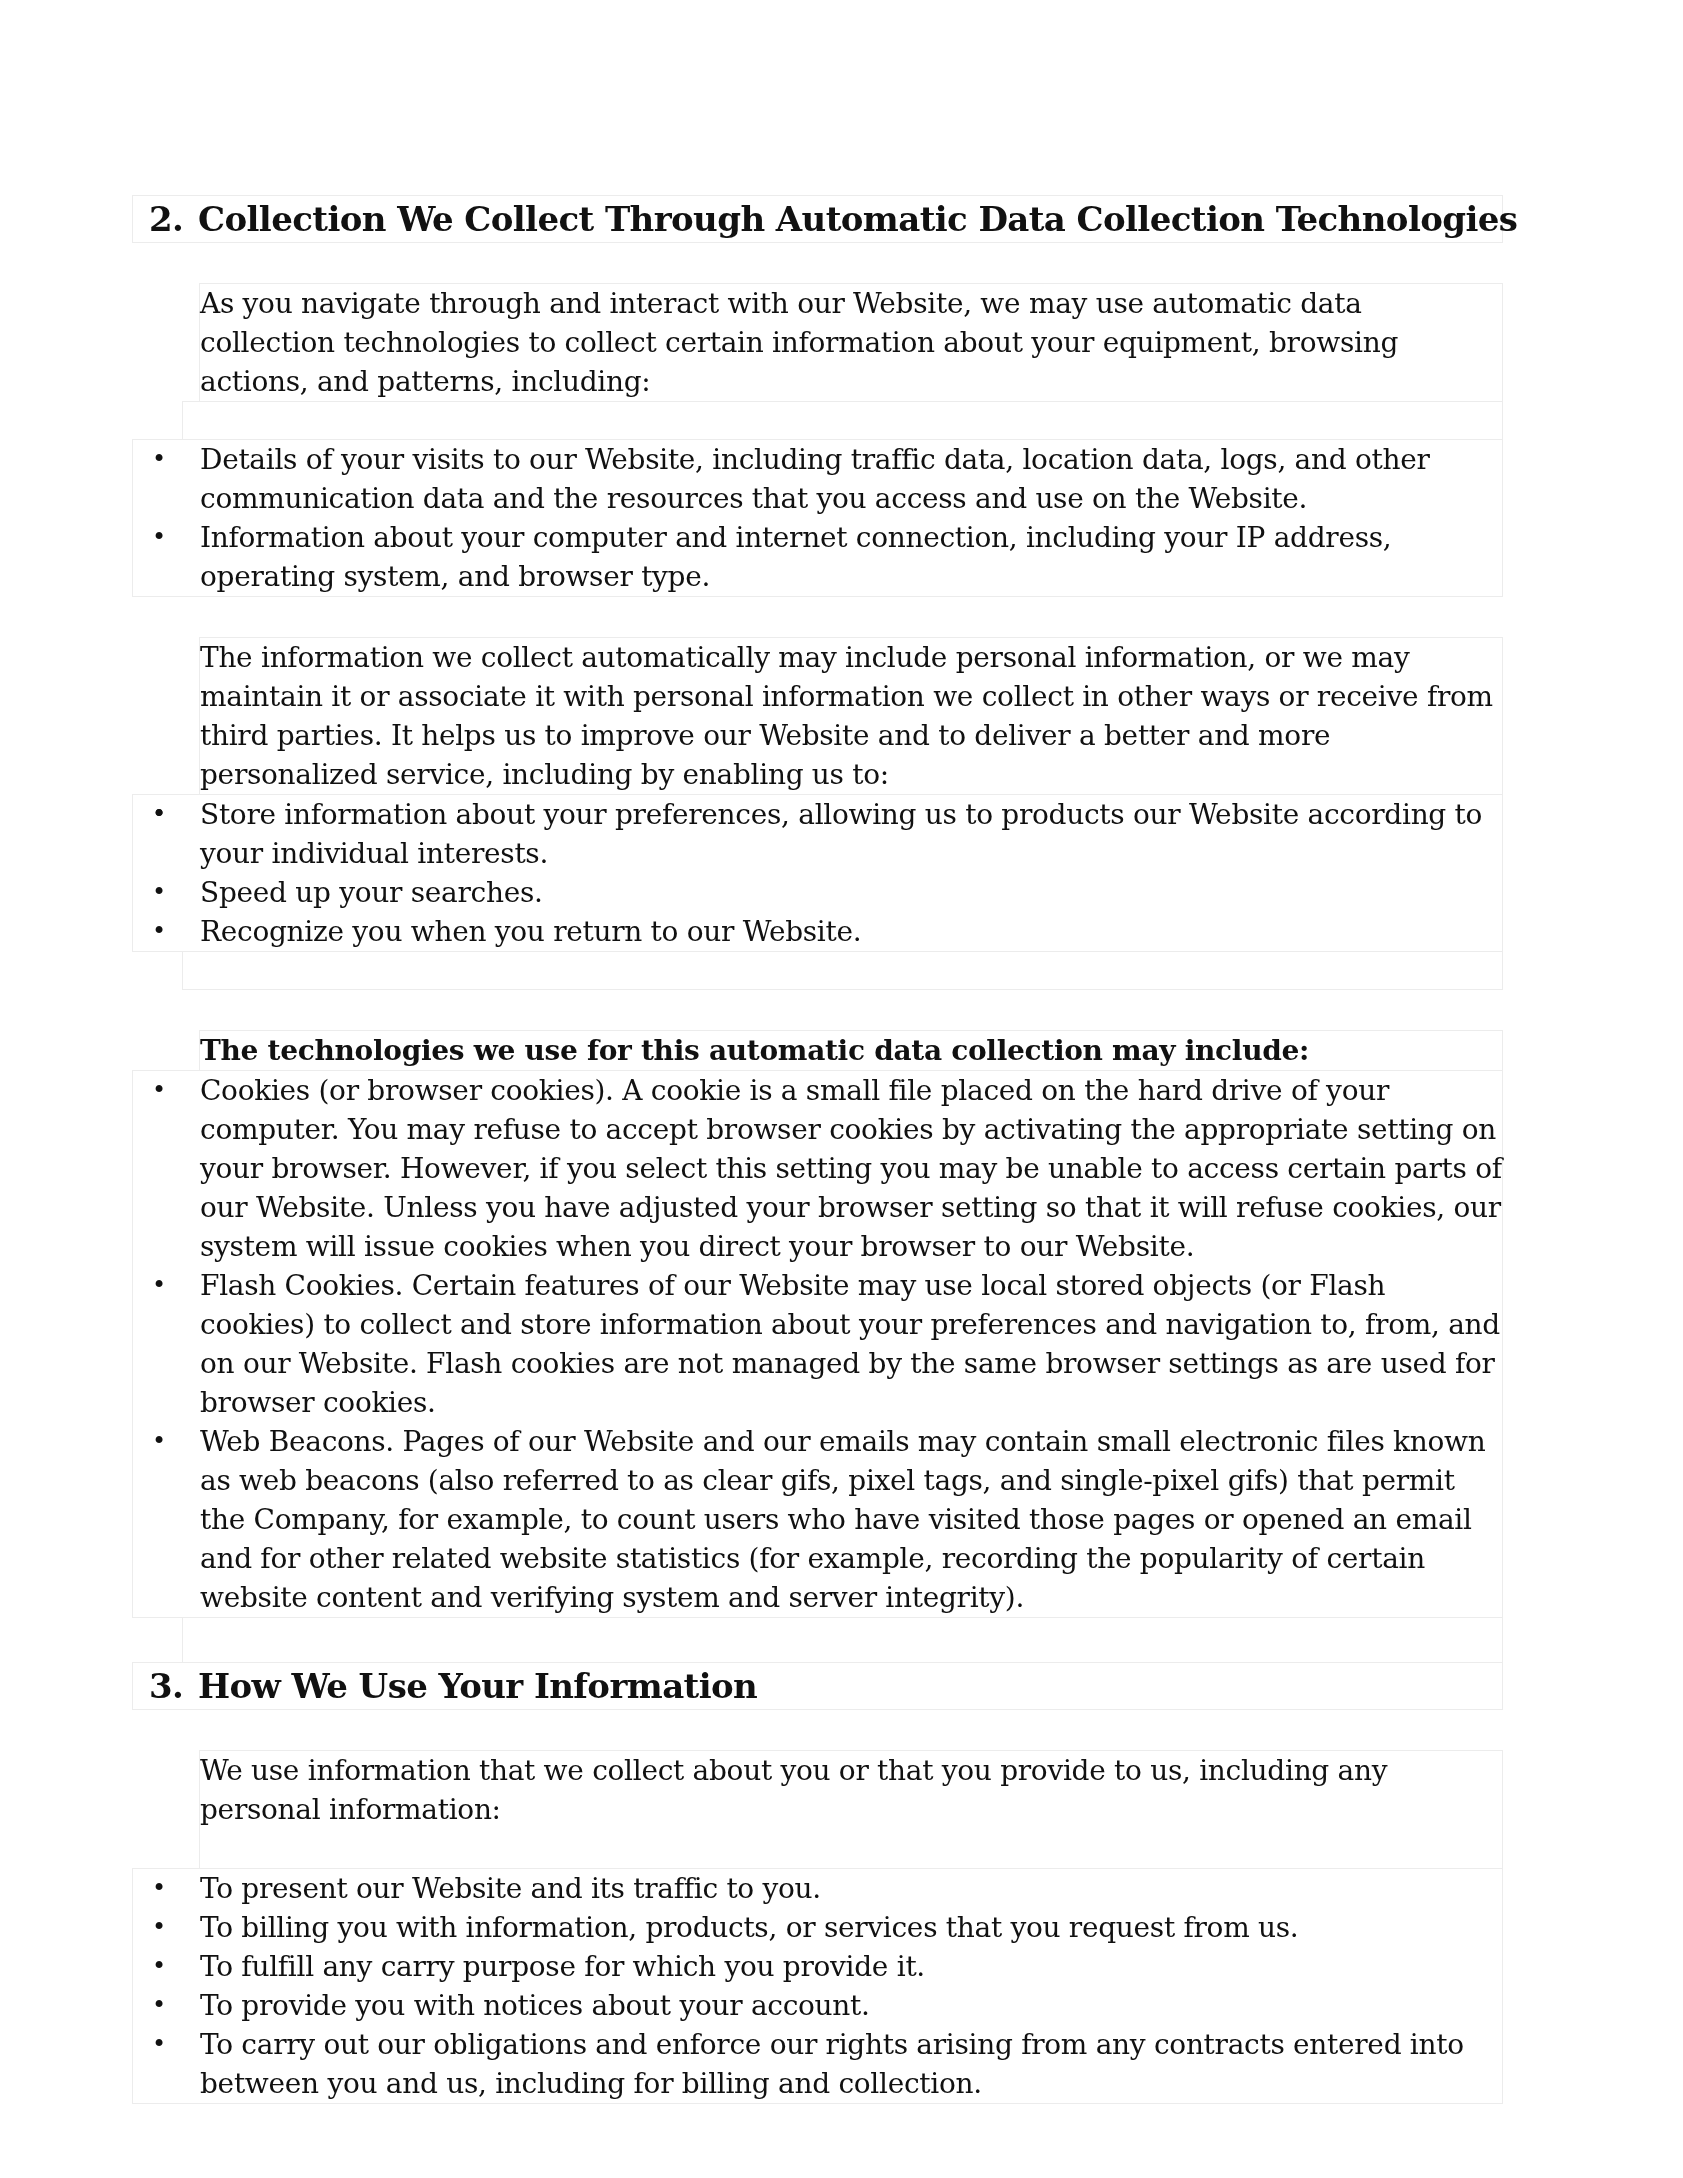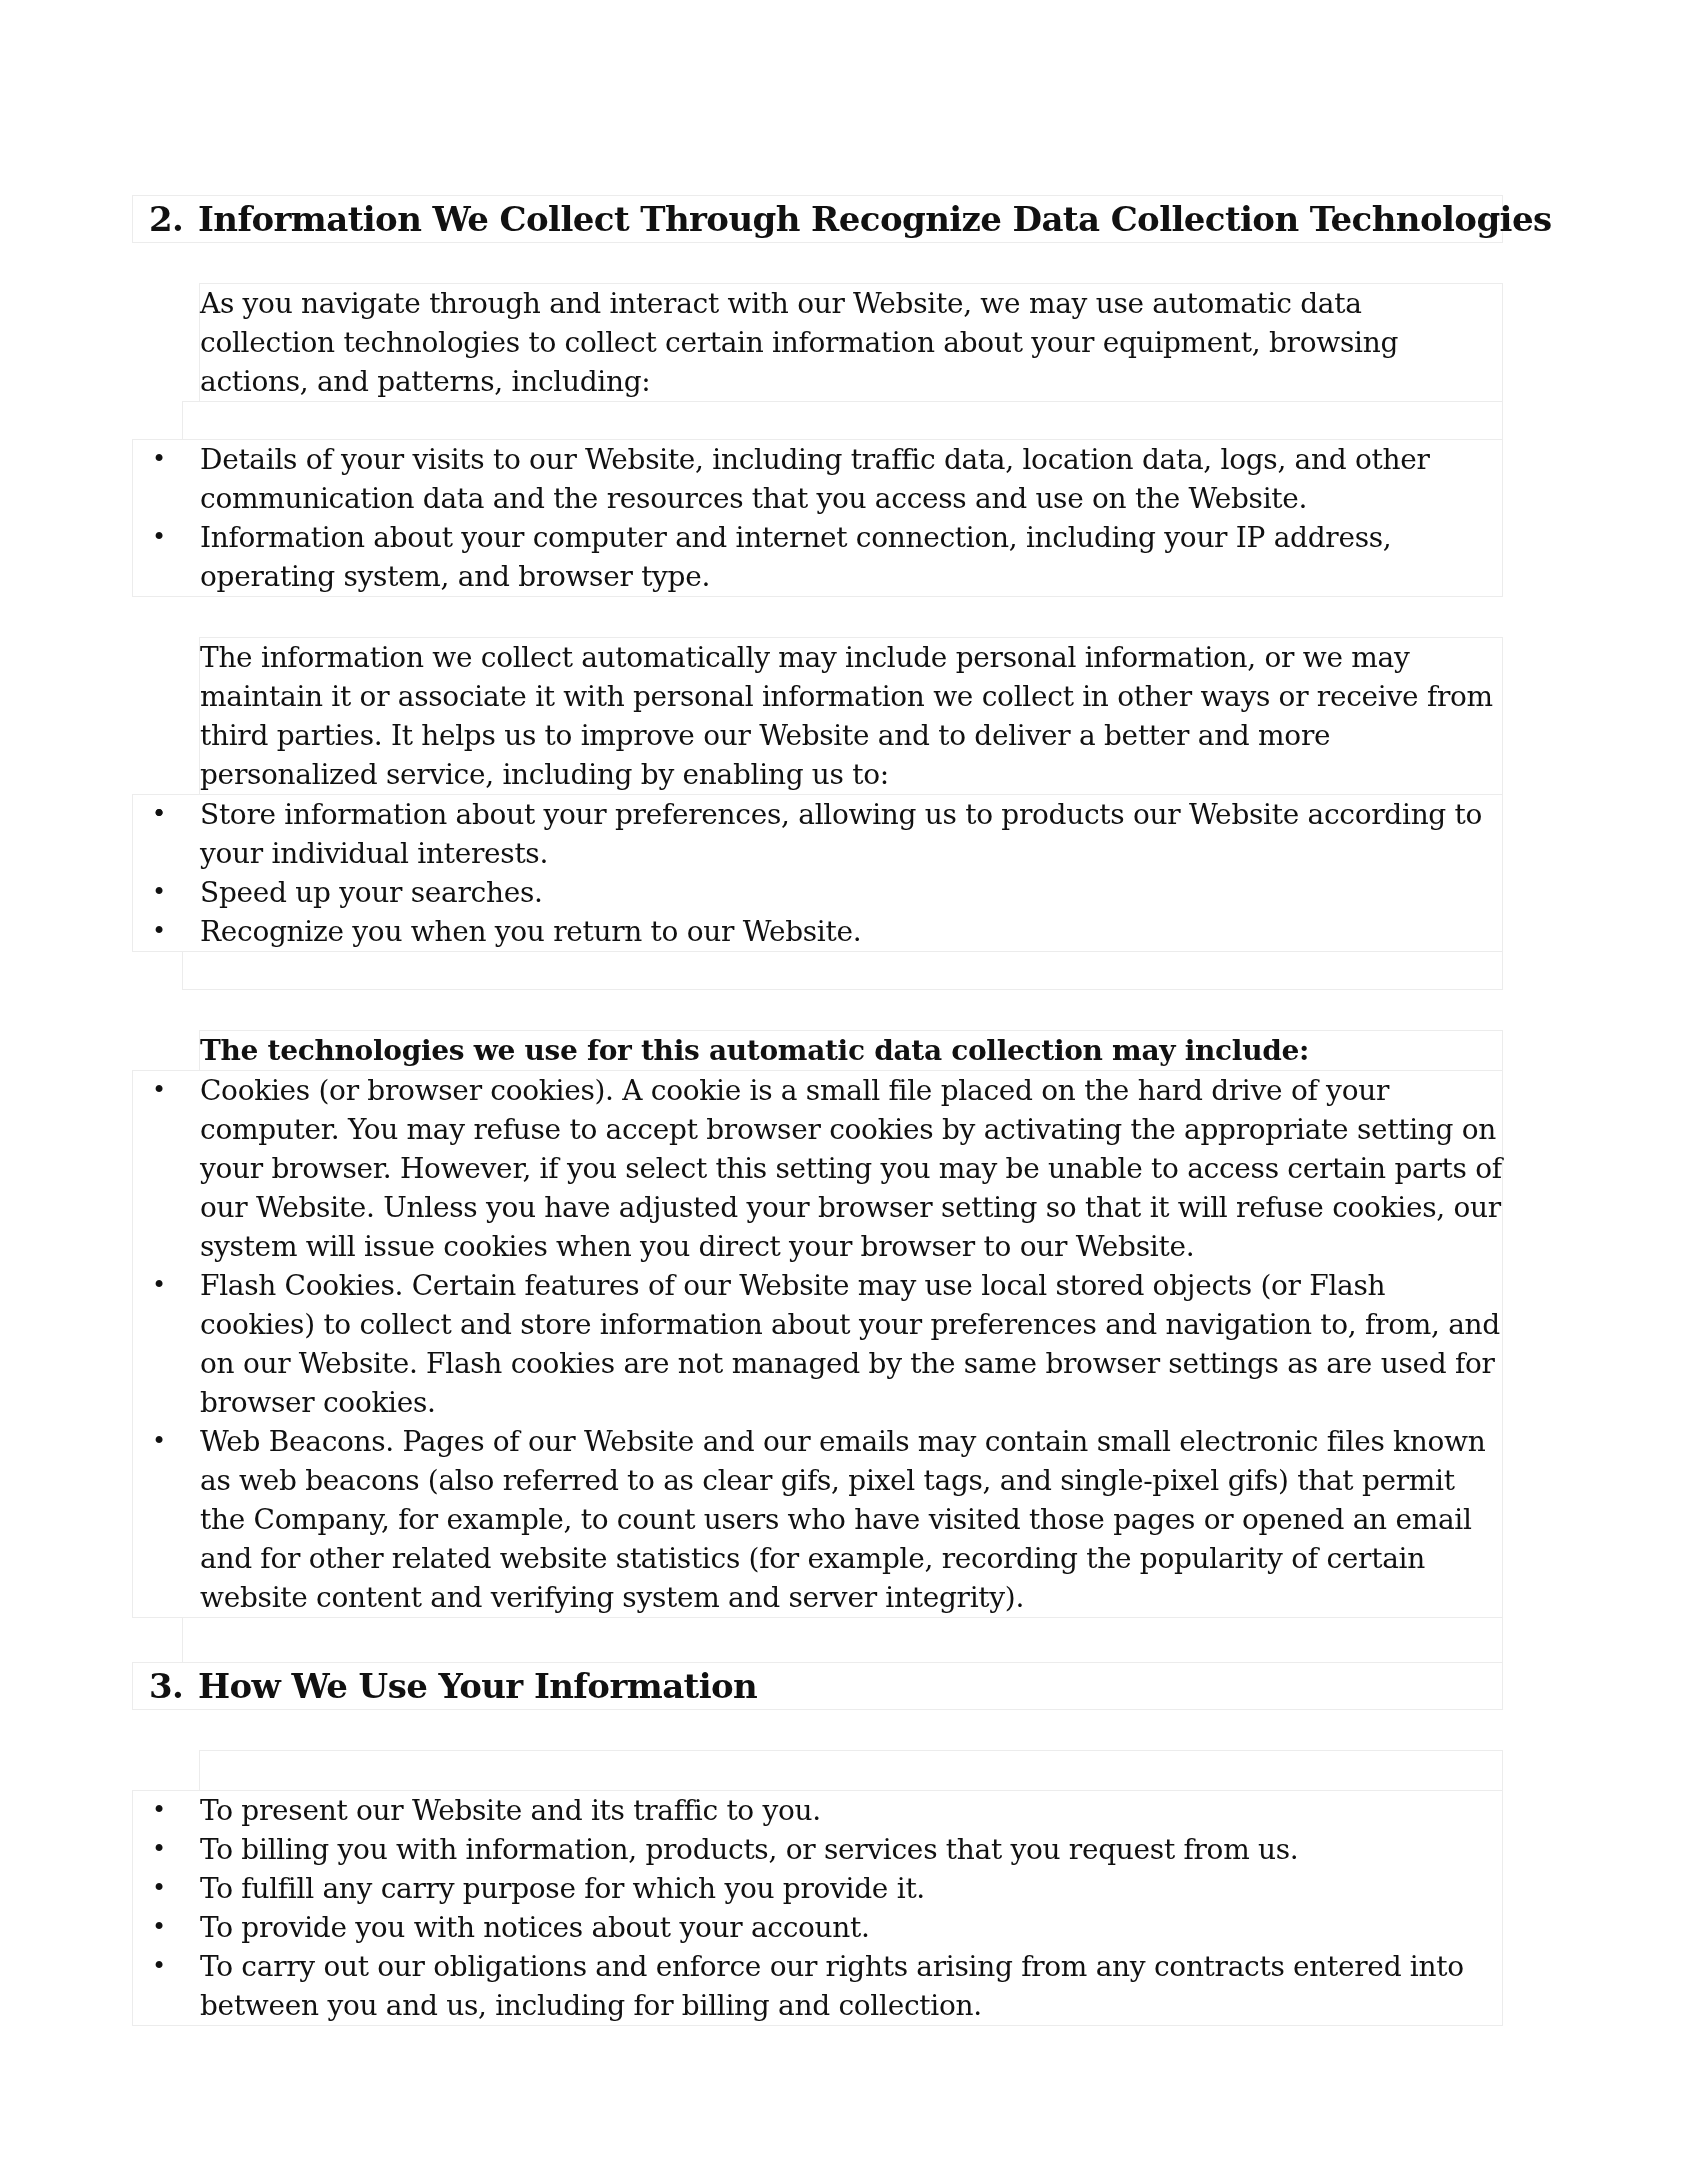--- a/index.html
+++ b/index.html
@@ -20,21 +20,21 @@
   ul.bl li { position: relative; padding-left: 67px; font-size: 28px; line-height: 39px; letter-spacing: -0.3px; }
   ul.bl li .dot { position: absolute; left: 16px; top: 0; width: 20px; text-align: center; font-size: 24px; }
 </style>
 </head>
 <body>
 
 <div class="page">
 
   <div class="row heading">
     <span class="num">2.</span>
-    <span>Information We Collect Through Recognize Data Collection Technologies</span>
+    <span>Collection We Collect Through Automatic Data Collection Technologies</span>
   </div>
 
   <div class="row indent">
     <div class="para">As you navigate through and interact with our Website, we may use automatic data collection technologies to collect certain information about your equipment, browsing actions, and patterns, including:</div>
   </div>
   <div class="row indent-sm spacer"></div>
 
   <div class="row">
     <ul class="bl">
       <li><span class="dot">•</span><span>Details of your visits to our Website, including traffic data, location data, logs, and other communication data and the resources that you access and use on the Website.</span></li>
@@ -68,20 +68,21 @@
     </ul>
   </div>
   <div class="row indent-sm spacer" style="height:46px"></div>
 
   <div class="row heading">
     <span class="num">3.</span>
     <span>How We Use Your Information</span>
   </div>
 
   <div class="row indent">
+    <div class="para">We use information that we collect about you or that you provide to us, including any personal information:</div>
     <div class="spacer"></div>
   </div>
 
   <div class="row">
     <ul class="bl">
       <li><span class="dot">•</span><span>To present our Website and its traffic to you.</span></li>
       <li><span class="dot">•</span><span>To billing you with information, products, or services that you request from us.</span></li>
       <li><span class="dot">•</span><span>To fulfill any carry purpose for which you provide it.</span></li>
       <li><span class="dot">•</span><span>To provide you with notices about your account.</span></li>
       <li><span class="dot">•</span><span>To carry out our obligations and enforce our rights arising from any contracts entered into between you and us, including for billing and collection.</span></li>

